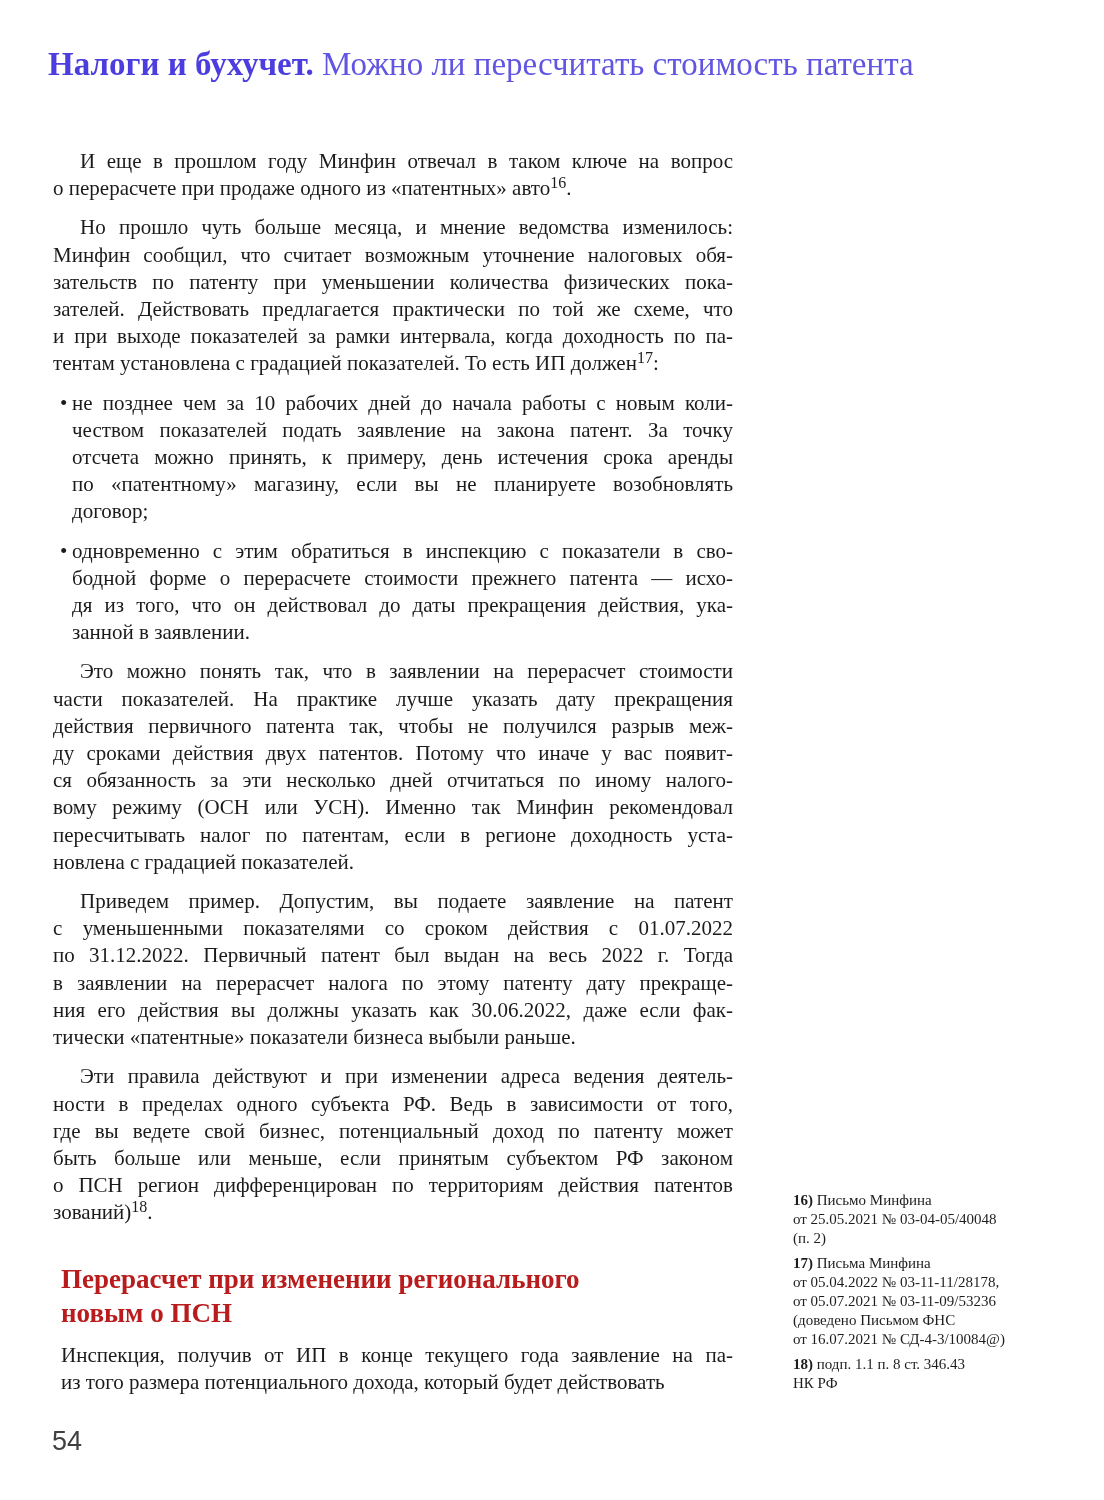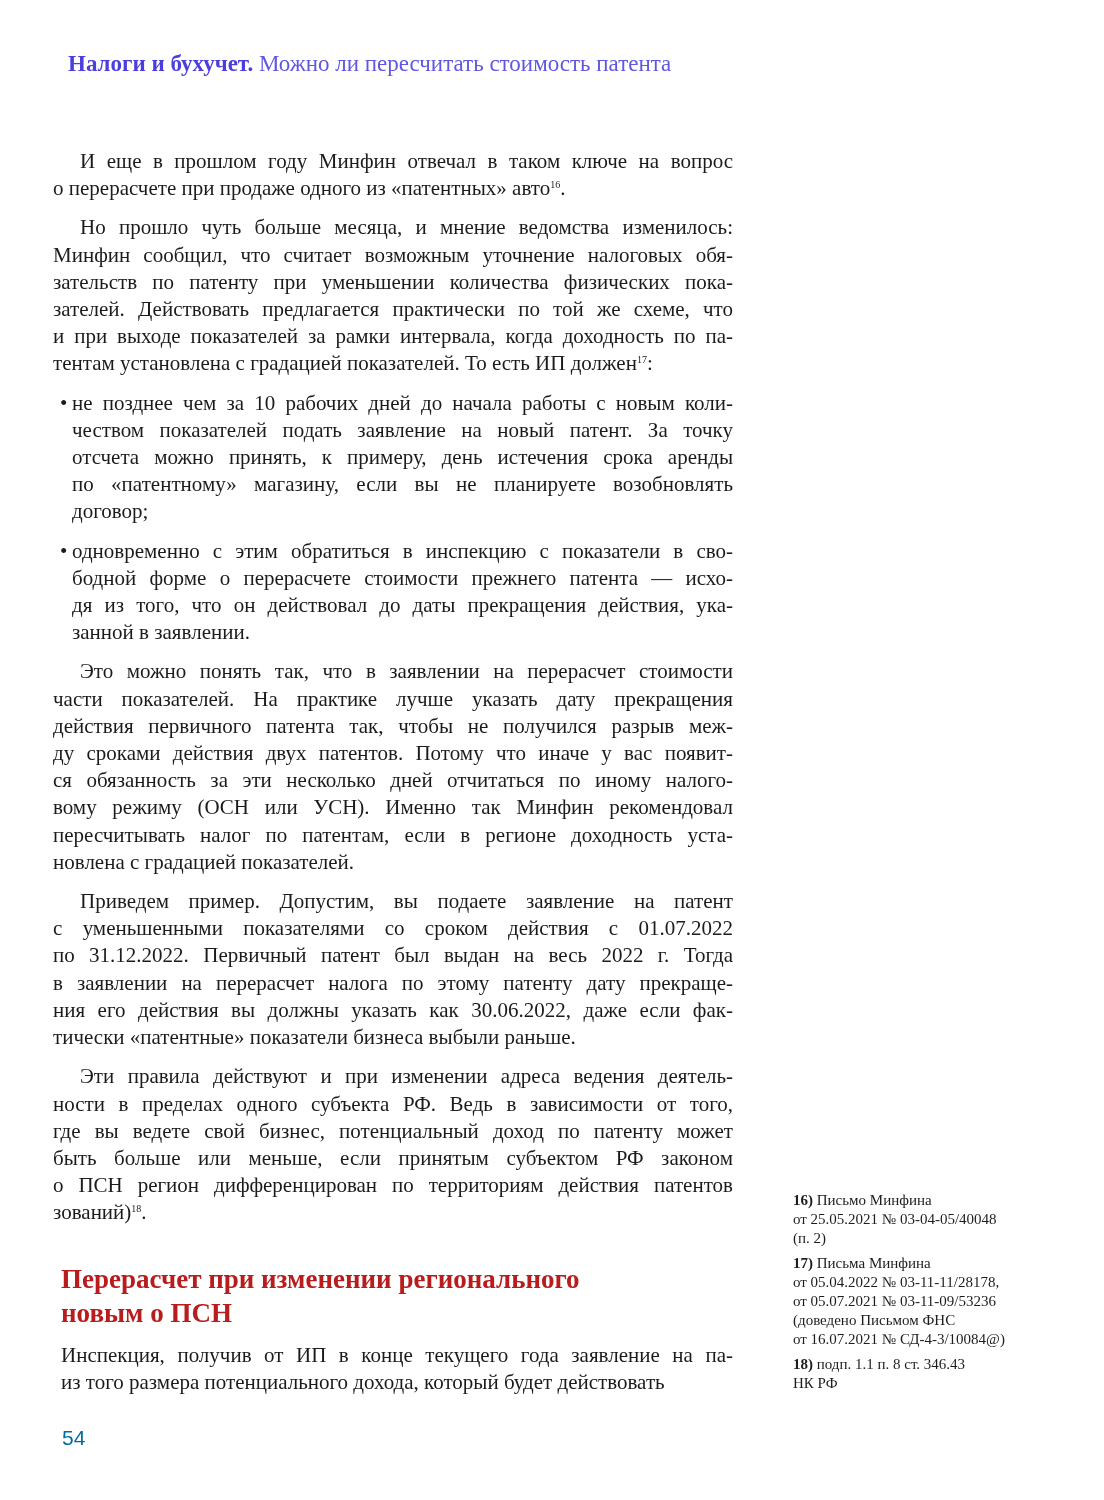--- a/index.html
+++ b/index.html
@@ -8,23 +8,23 @@
     width: 1104px;
     height: 1500px;
     background: #ffffff;
     overflow: hidden;
     font-family: "Liberation Serif", "DejaVu Serif", serif;
   }
 
   
   .running-head {
     position: absolute;
-    left: 68px;
+    left: 48px;
     top: 50px;
-    font-size: 23px;
+    font-size: 33px;
     line-height: 28px;
     white-space: nowrap;
   }
   .rubric { font-weight: 700; color: var(--rubric-color, #4c3ede); }
   .head-title { color: var(--title-color, #6155e2); }
 
   
   .body-col {
     position: absolute;
     left: 41px;
@@ -43,42 +43,42 @@
   .para.shifted { margin-left: 20px; font-family: Liberation Serif, serif; }
 
   .section-heading {
     margin: 35px 0 7px 20px;
     font-size: 27px;
     font-weight: 700;
     line-height: 34px;
     color: #b91c1c;
   }
 
-  sup { font-size: 10px; line-height: 0; vertical-align: 7px; letter-spacing: 0; }
+  sup { font-size: 16px; line-height: 0; vertical-align: 7px; letter-spacing: 0; }
 
   
   .footnotes {
     position: absolute;
     left: 793px;
     top: 1191px;
     width: 285px;
     font-size: 15px;
     line-height: 19px;
     color: #1d1d1d;
   }
   .footnote { margin: 0 0 6px 0; }
   .footnote b { font-weight: 700; text-align: right; }
 
   .page-number {
     position: absolute;
-    left: 62px;
+    left: 52px;
     top: 1426px;
     font-family: "Liberation Sans", "DejaVu Sans", sans-serif;
-    font-size: 21px;
-    color: #0369a1;
+    font-size: 27px;
+    color: #404040;
   }
 </style>
 </head>
 <body>
 
 <div class="canvas">
 
   <div class="running-head">
     <span class="rubric">Налоги и бухучет.</span>
     <span class="head-title">Можно ли пересчитать стоимость патента</span>
@@ -93,21 +93,21 @@
         <div class="ln first">Но прошло чуть больше месяца, и мнение ведомства изменилось:</div>
         <div class="ln">Минфин сообщил, что считает возможным уточнение налоговых обя-</div>
         <div class="ln">зательств по патенту при уменьшении количества физических пока-</div>
         <div class="ln">зателей. Действовать предлагается практически по той же схеме, что</div>
         <div class="ln">и при выходе показателей за рамки интервала, когда доходность по па-</div>
         <div class="ln last">тентам установлена с градацией показателей. То есть ИП должен<sup>17</sup>:</div>
       </div>
       <div class="para bullet">
         <span class="dot">•</span>
         <div class="ln first">не позднее чем за 10 рабочих дней до начала работы с новым коли-</div>
-        <div class="ln">чеством показателей подать заявление на новый патент. За точку</div>
+        <div class="ln">чеством показателей подать заявление на закона патент. За точку</div>
         <div class="ln">отсчета можно принять, к примеру, день истечения срока аренды</div>
         <div class="ln">по «патентному» магазину, если вы не планируете возобновлять</div>
         <div class="ln last">договор;</div>
       </div>
       <div class="para bullet">
         <span class="dot">•</span>
         <div class="ln first">одновременно с этим обратиться в инспекцию с показатели в сво-</div>
         <div class="ln">бодной форме о перерасчете стоимости прежнего патента — исхо-</div>
         <div class="ln">дя из того, что он действовал до даты прекращения действия, ука-</div>
         <div class="ln last">занной в заявлении.</div>

